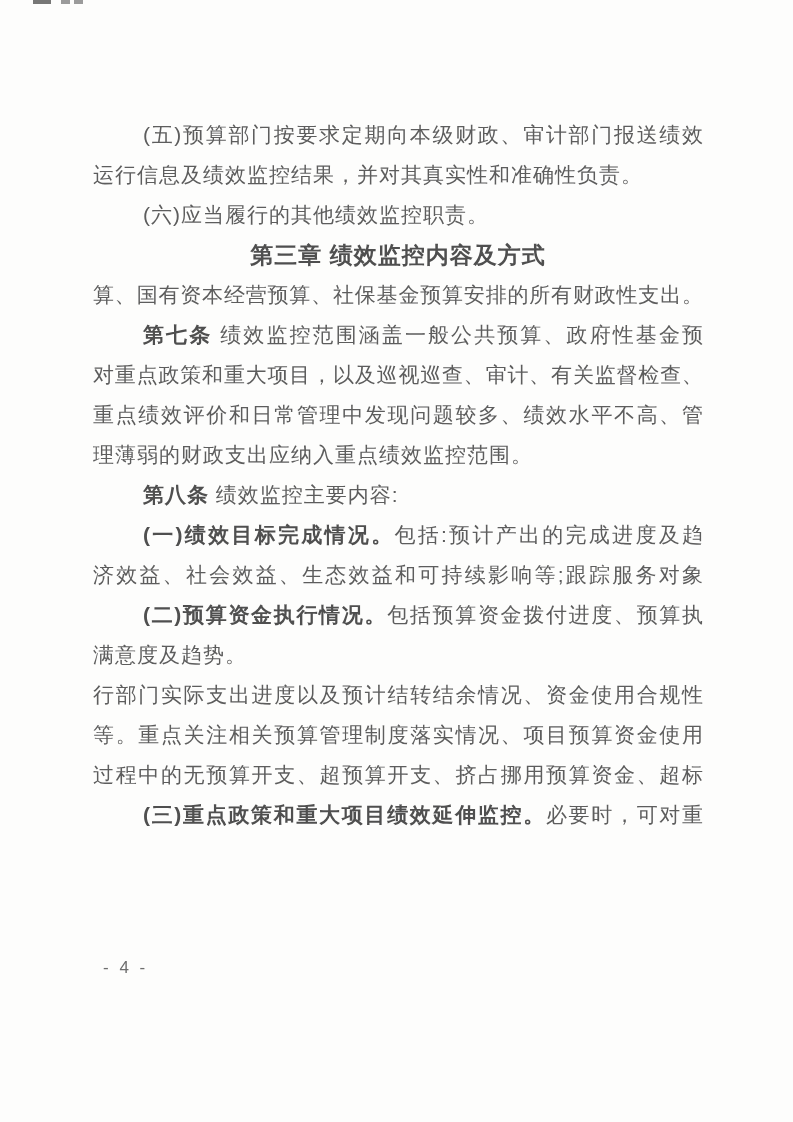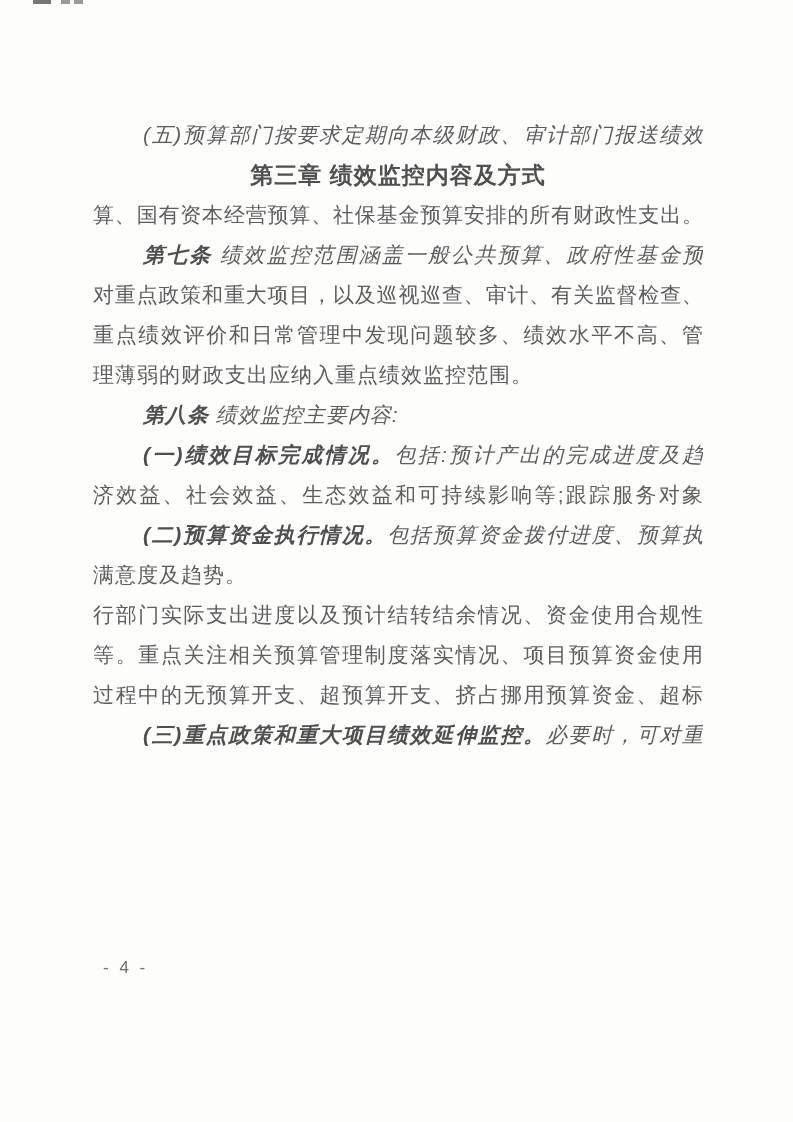--- a/index.html
+++ b/index.html
@@ -43,21 +43,21 @@
     white-space: nowrap;
     overflow: hidden;
   }
   
   .j {
     letter-spacing: normal;
     text-align: justify;
     text-align-last: justify;
     text-justify: inter-character;
   }
-  .ind { padding-left: 50px; font-style: italic; }
+  .ind { padding-left: 50px; }
   .b {
     font-weight: bold;
     color: #4f4f4f;
     text-align: center;
   }
   .heading {
     text-align: right;
     text-align-last: center;
     font-weight: bold;
     font-size: 23px;
@@ -78,20 +78,22 @@
 
 <div class="page">
 
   <div class="artifact a1"></div>
   <div class="artifact a2"></div>
   <div class="artifact a3"></div>
 
   <div class="content">
 
     <div class="l j ind"><span>(五)预算部门按要求定期向本级财政、审计部门报送绩效</span></div>
+    <div class="l"><span>运行信息及绩效监控结果，并对其真实性和准确性负责。</span></div>
+    <div class="l ind"><span>(六)应当履行的其他绩效监控职责。</span></div>
 
     <div class="l heading"><span>第三章 绩效监控内容及方式</span></div>
 
     <div class="l j"><span>算、国有资本经营预算、社保基金预算安排的所有财政性支出。</span></div>
     <div class="l j ind"><span class="b">第七条 </span><span>绩效监控范围涵盖一般公共预算、政府性基金预</span></div>
     <div class="l j"><span>对重点政策和重大项目，以及巡视巡查、审计、有关监督检查、</span></div>
     <div class="l j"><span>重点绩效评价和日常管理中发现问题较多、绩效水平不高、管</span></div>
     <div class="l"><span>理薄弱的财政支出应纳入重点绩效监控范围。</span></div>
 
     <div class="l ind"><span class="b">第八条 </span><span>绩效监控主要内容:</span></div>

